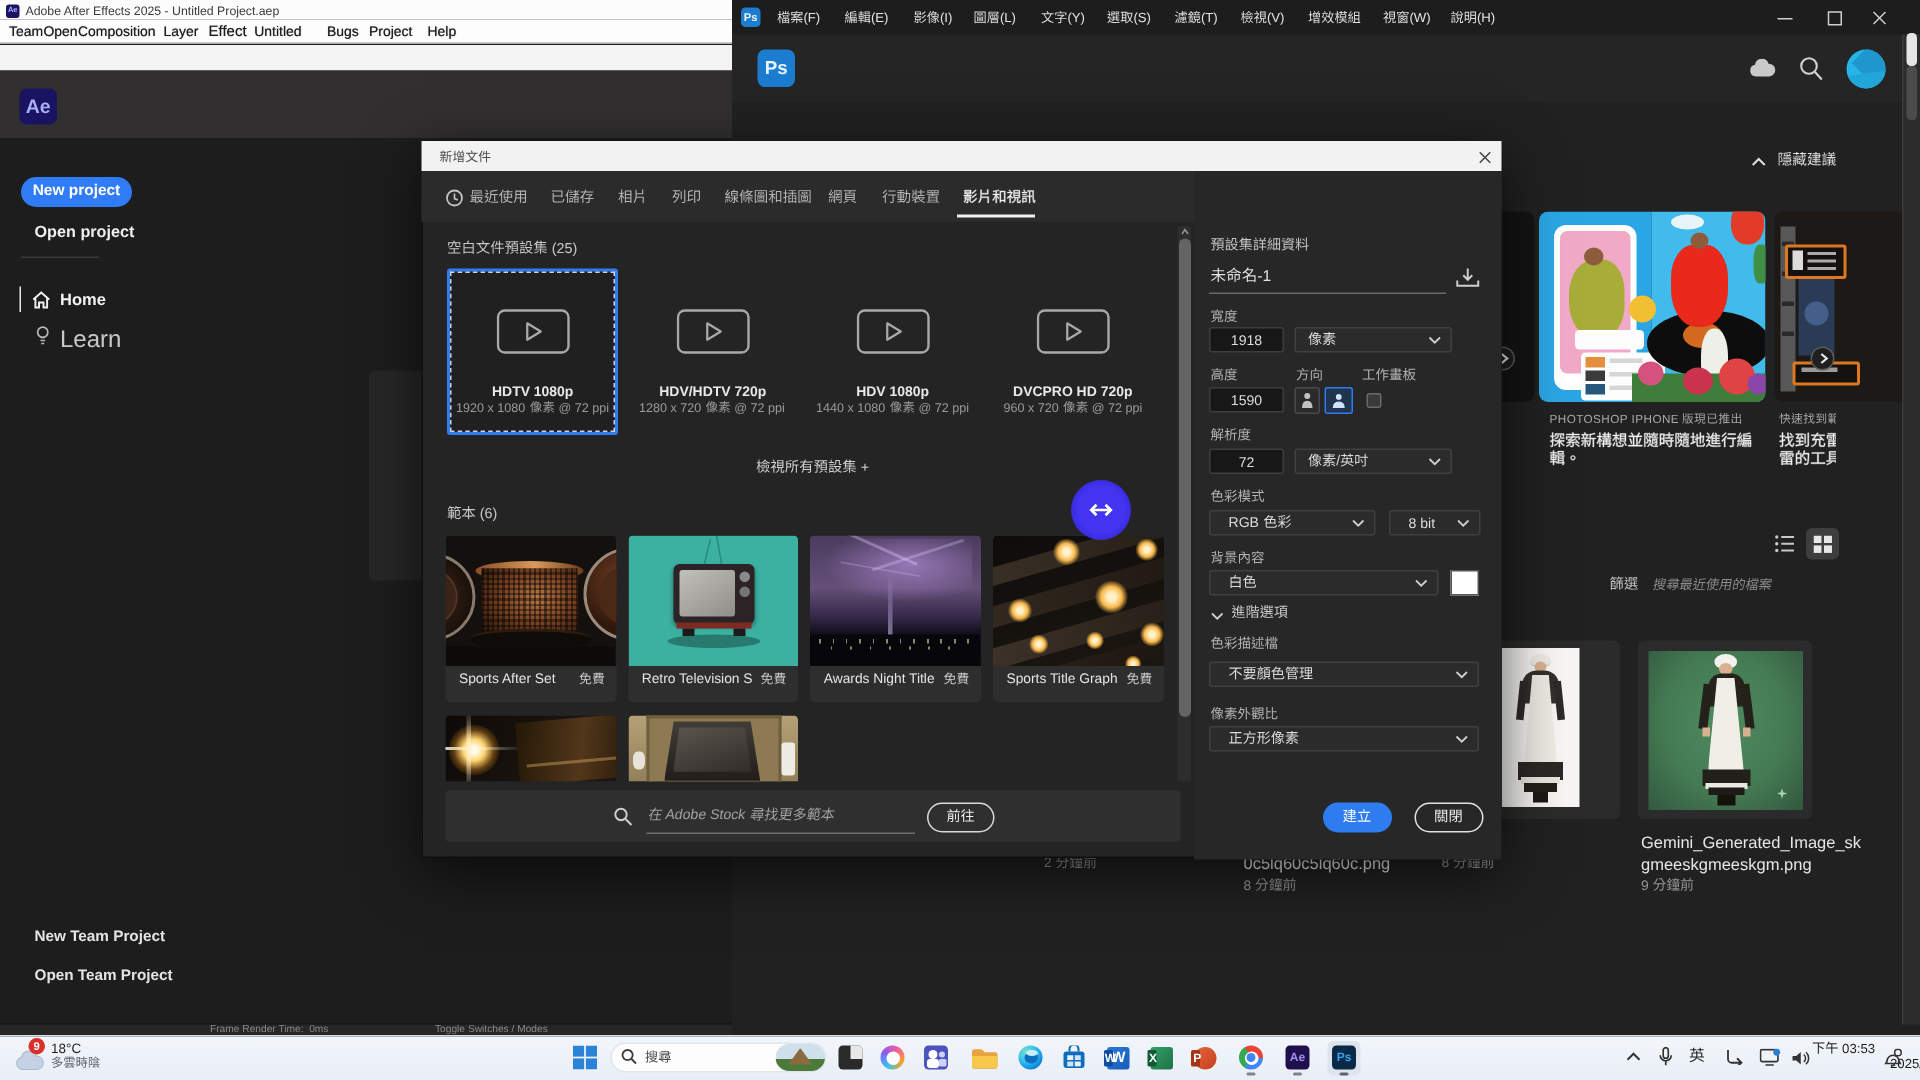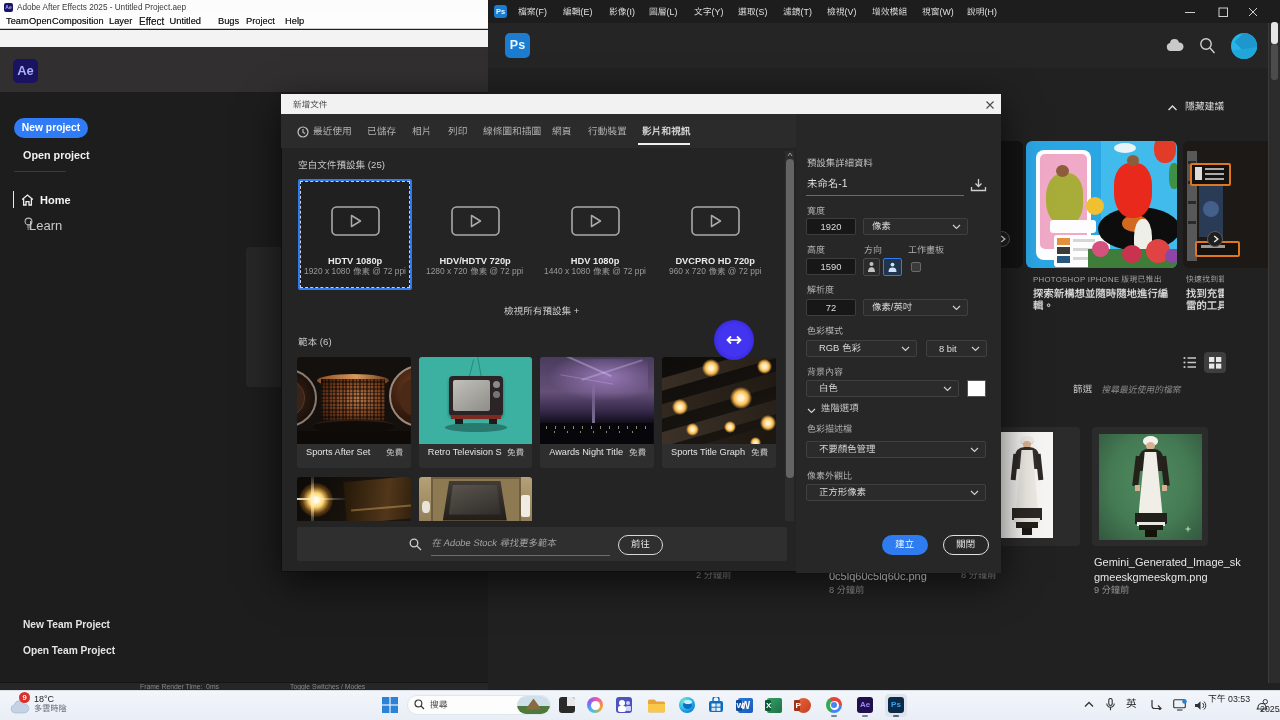--- a/index.html
+++ b/index.html
@@ -175,21 +175,21 @@
     <div class="a" style="left:14px;top:170.5px;width:52px;height:1px;background:#3a3a3a"></div>
     <div class="a" style="left:12.5px;top:191px;width:1.5px;height:17px;background:#e8e8e8"></div>
     <svg class="a" style="left:21px;top:193.5px" width="13" height="12" viewBox="0 0 13 12">
       <path d="M1.2 5.6 L6.5 1 L11.8 5.6 M2.6 5 L2.6 11 L5 11 L5 7.6 L8 7.6 L8 11 L10.4 11 L10.4 5" fill="none" stroke="#f0f0f0" stroke-width="1.3"></path>
     </svg>
     <div class="a" style="left:40px;top:194px;font-size:11px;font-weight:bold;color:#f2f2f2">Home</div>
     <svg class="a" style="left:23px;top:217px" width="11" height="13" viewBox="0 0 11 13">
       <circle cx="5.5" cy="4.5" r="3.4" fill="none" stroke="#b9b9b9" stroke-width="1.1"></circle>
       <path d="M4 8 L7 8 M4 10 L7 10 M4.5 12 L6.5 12" stroke="#b9b9b9" stroke-width="1" fill="none"></path>
     </svg>
-    <div class="a" style="left:29px;top:218px;font-size:13px;color:#c9c9c9">Learn</div>
+    <div class="a" style="left:40px;top:218px;font-size:16px;color:#c9c9c9">Learn</div>
     <div class="a" style="left:23px;top:618.5px;font-size:10.2px;font-weight:bold;color:#e4e4e4">New Team Project</div>
     <div class="a" style="left:23px;top:645px;font-size:10.2px;font-weight:bold;color:#e4e4e4">Open Team Project</div>
     <div class="a" style="left:0;top:682px;width:488px;height:8px;background:#262626;border-top:1px solid #151515"></div>
     <div class="a" style="left:140px;top:682.5px;font-size:6.8px;color:#8a8a8a">Frame Render Time:&nbsp;&nbsp;0ms</div>
     <div class="a" style="left:290px;top:682.5px;font-size:6.8px;color:#8a8a8a">Toggle Switches / Modes</div>
   </div>
 <div class="a" style="left:488px;top:0;width:792px;height:690px;background:#222222;overflow:hidden">
     <div class="a" style="left:0;top:0;width:792px;height:23px;background:#1d1d1d"></div>
     <div class="a" style="left:6px;top:4.5px;width:13px;height:13px;border-radius:3px;background:#1c7cd0;color:#eaf6ff;font-size:7.5px;font-weight:bold;text-align:center;line-height:13px">Ps</div>
     <div style="position:absolute;left:30.0px;top:6.5px;line-height:0"><svg width="31" height="11" style="overflow:visible">
@@ -842,21 +842,21 @@
     <svg class="a" style="left:688px;top:83px" width="17" height="14" viewBox="0 0 17 14">
       <path d="M8.5 1 L8.5 8 M5.5 5.5 L8.5 8.5 L11.5 5.5" fill="none" stroke="#cfcfcf" stroke-width="1.3"></path>
       <path d="M1.5 9 L1.5 12.5 L15.5 12.5 L15.5 9" fill="none" stroke="#cfcfcf" stroke-width="1.3"></path>
     </svg>
     <div style="position:absolute;left:525.0px;top:110.5px;line-height:0"><svg width="20" height="11" style="overflow:visible">
         <g>
           <use href="#u5bec" fill="#b5b5b5" transform="translate(0.0,0) scale(0.00900)"></use>
           <use href="#u5ea6" fill="#b5b5b5" transform="translate(9.0,0) scale(0.00900)"></use>
         </g>
       </svg></div>
-    <div class="a" style="left:524px;top:122.5px;width:50px;height:17px;background:#171717;border:1px solid #3e3e3e;border-radius:2px;color:#dddddd;font-size:9.4px;line-height:16px;text-align:center">1920</div>
+    <div class="a" style="left:524px;top:122.5px;width:50px;height:17px;background:#171717;border:1px solid #3e3e3e;border-radius:2px;color:#dddddd;font-size:9.4px;line-height:16px;text-align:center">1918</div>
     <div class="a" style="left:581px;top:122.5px;width:105px;height:17px;background:#2b2b2b;border:1px solid #404040;border-radius:2px"></div>
     <div style="position:absolute;left:590.0px;top:125.7px;line-height:0"><svg width="21" height="12" style="overflow:visible">
         <g>
           <use href="#u50cf" fill="#dddddd" transform="translate(0.0,0) scale(0.00940)"></use>
           <use href="#u7d20" fill="#dddddd" transform="translate(9.4,0) scale(0.00940)"></use>
         </g>
       </svg></div>
     <svg class="a" style="left:670px;top:128.5px" width="9" height="6" viewBox="0 0 9 6">
       <path d="M1 1 L4.5 4.5 L8 1" fill="none" stroke="#cfcfcf" stroke-width="1.2"></path>
     </svg>

